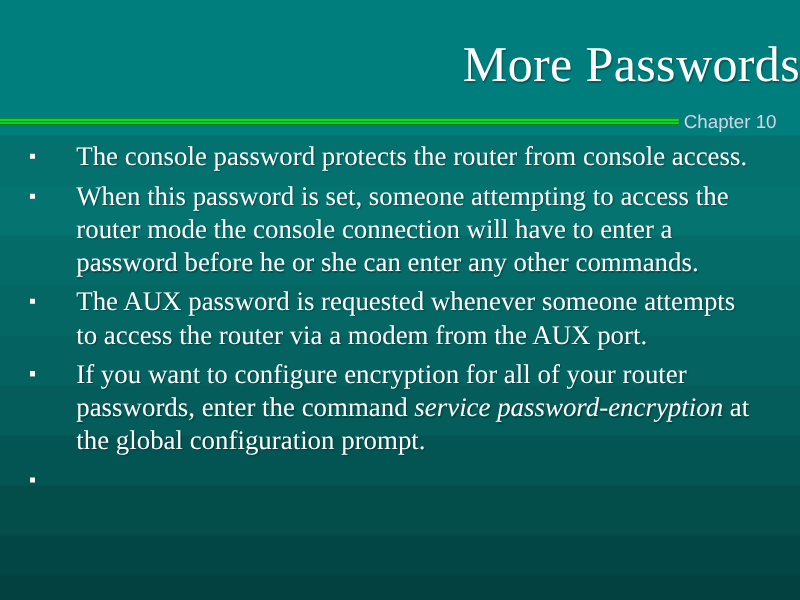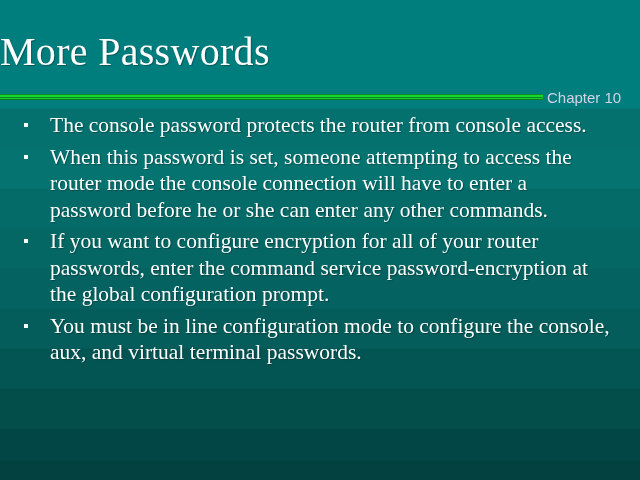--- a/index.html
+++ b/index.html
@@ -42,21 +42,21 @@
     font-family: "Liberation Serif", "DejaVu Serif", serif;
     -webkit-font-smoothing: antialiased;
   }
 
   
   .title-area {
     position: absolute;
     left: 0;
     top: 28px;
     width: 640px;
-    text-align: left;
+    text-align: right;
   }
 
   .slide-title {
     font-family: "Liberation Serif", "DejaVu Serif", serif;
     font-size: 40px;
     line-height: 48px;
     font-weight: normal;
     color: #ffffff;
     letter-spacing: 0.3px;
     margin: 0;
@@ -130,23 +130,25 @@
     position: absolute;
     left: 24px;
     top: 11px;
     width: 4px;
     height: 4px;
     background: #ffffff;
   }
 
   .bullet-text {
     display: block;
+    margin-left: 11px;
   }
 
   .cmd-italic {
+    font-style: italic;
   }
 </style>
 </head>
 <body>
 
 <div class="slide">
 
   <div class="title-area">
     <h1 class="slide-title">More Passwords</h1>
   </div>
@@ -163,31 +165,31 @@
       <span class="bullet-text">The console password protects the router from console access.</span>
     </li>
 
     <li class="bullet-item">
       <span class="bullet-marker"></span>
       <span class="bullet-text">When this password is set, someone attempting to access the router mode the console connection will have to enter a password before he or she can enter any other commands.</span>
     </li>
 
     <li class="bullet-item">
       <span class="bullet-marker"></span>
+      <span class="bullet-text">The AUX password is requested whenever someone attempts to access the router via a modem from the AUX port.</span>
     </li>
 
     <li class="bullet-item">
       <span class="bullet-marker"></span>
     </li>
 
     <li class="bullet-item">
       <span class="bullet-marker"></span>
       <span class="bullet-text"><span>If you want to configure encryption for all of your router passwords, enter the command </span><span class="cmd-italic">service password-encryption</span><span> at the global configuration prompt.</span></span>
     </li>
 
     <li class="bullet-item">
       <span class="bullet-marker"></span>
-      <span class="bullet-text">You must be in line configuration mode to configure the console, aux, and virtual terminal passwords.</span>
     </li>
 
   </ul>
 
 </div>
 
 </body></html>

